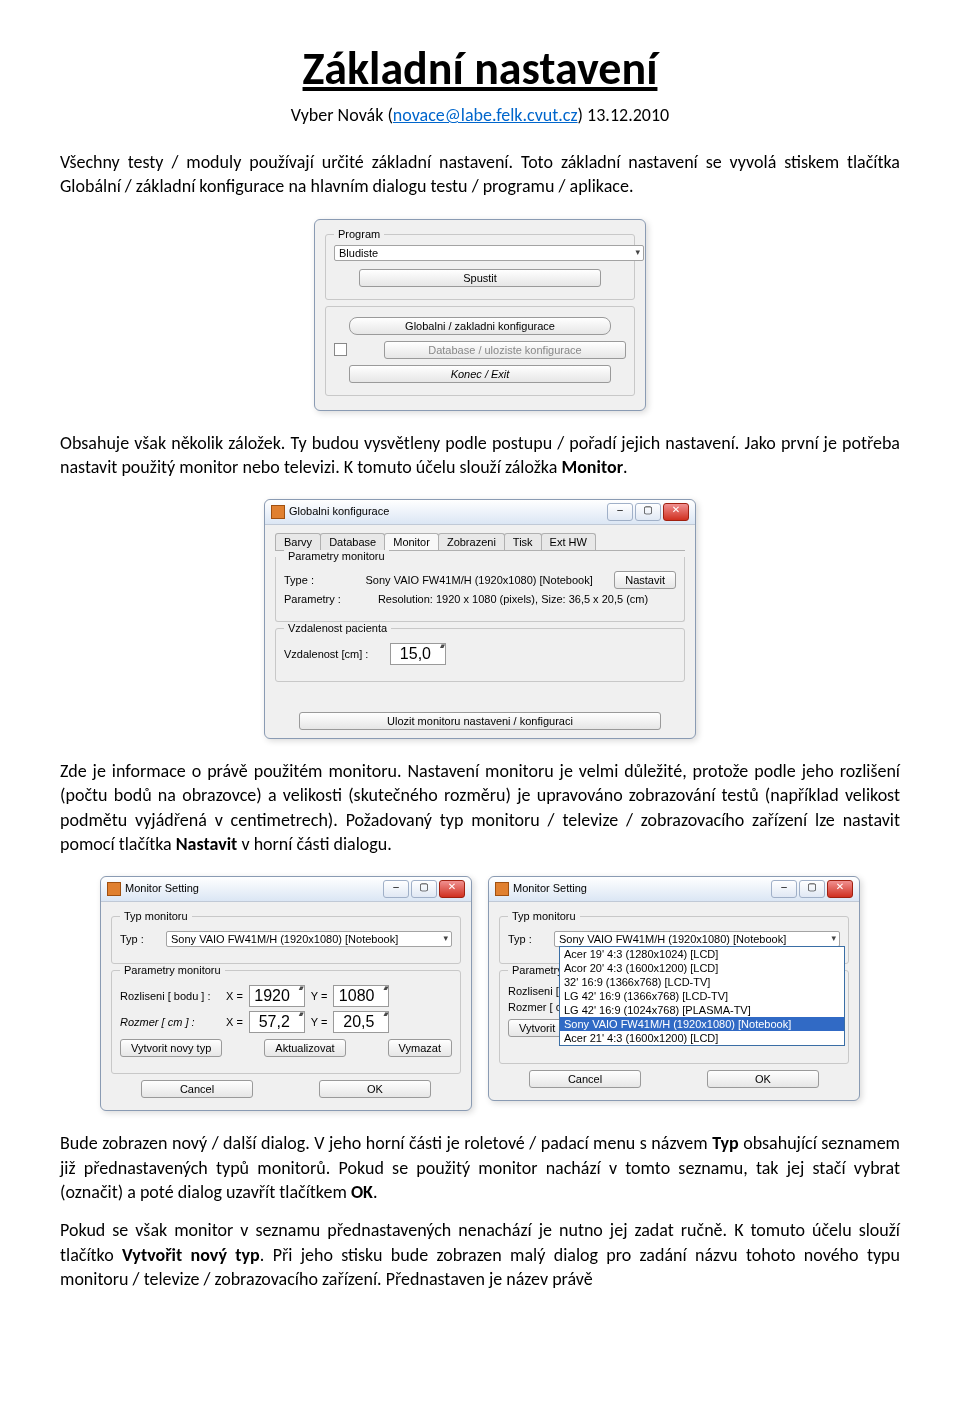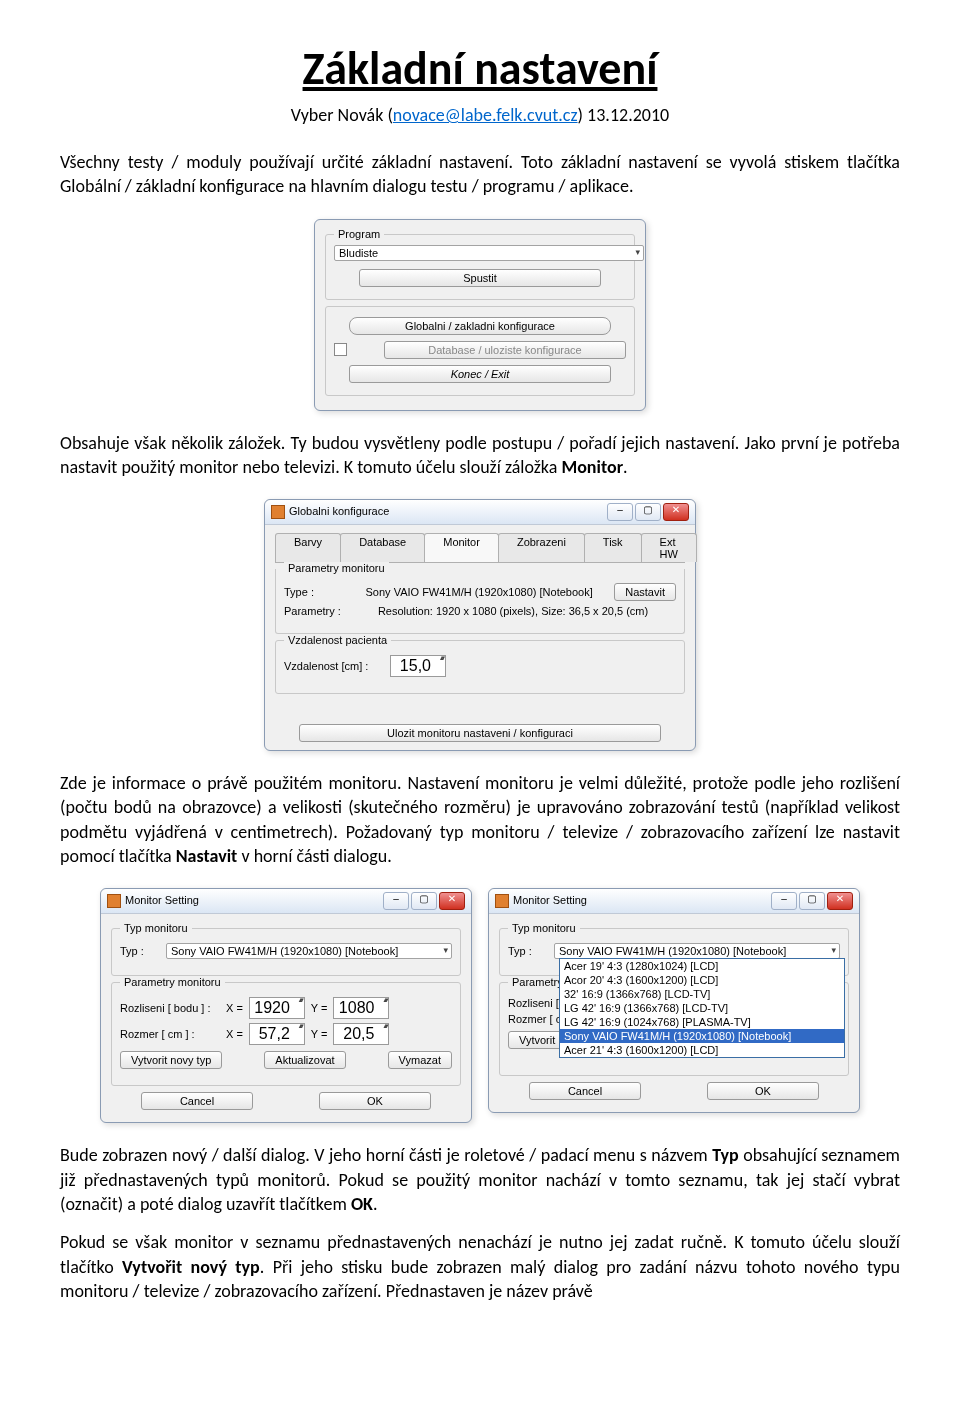--- a/index.html
+++ b/index.html
@@ -153,21 +153,21 @@
   }
   .tabs {
     display: flex;
     gap: 0;
     border-bottom: 1px solid #b0b0b0;
     font-size: 11px;
   }
   .tab {
     border: 1px solid #b0b0b0;
     border-bottom: none;
-    padding: 2px 18px;
+    padding: 2px 8px;
     background: #e8e8e8;
     border-radius: 3px 3px 0 0;
     margin-right: -1px;
   }
   .tab.active {
     background: #f8f8f8;
   }
   .row {
     display: flex;
     align-items: center;
@@ -319,21 +319,21 @@
       <div class="grpbox">
         <span class="grptitle">Parametry monitoru</span>
         <div class="row">
           <span class="label" style="width:100px;">Rozliseni [ bodu ] :</span>
           <span class="label">X =</span>
           <span class="spin">1920</span>
           <span class="label">Y =</span>
           <span class="spin">1080</span>
         </div>
         <div class="row">
-          <span class="label" style="width:100px;">Rozmer [ cm ] :</span>
+          <span class="label" style="width:100px;font-style:italic;">Rozmer [ cm ] :</span>
           <span class="label">X =</span>
           <span class="spin">57,2</span>
           <span class="label">Y =</span>
           <span class="spin">20,5</span>
         </div>
         <div class="row" style="justify-content:space-between;margin-top:6px;">
           <span class="btn">Vytvorit novy typ</span>
           <span class="btn">Aktualizovat</span>
           <span class="btn">Vymazat</span>
         </div>

